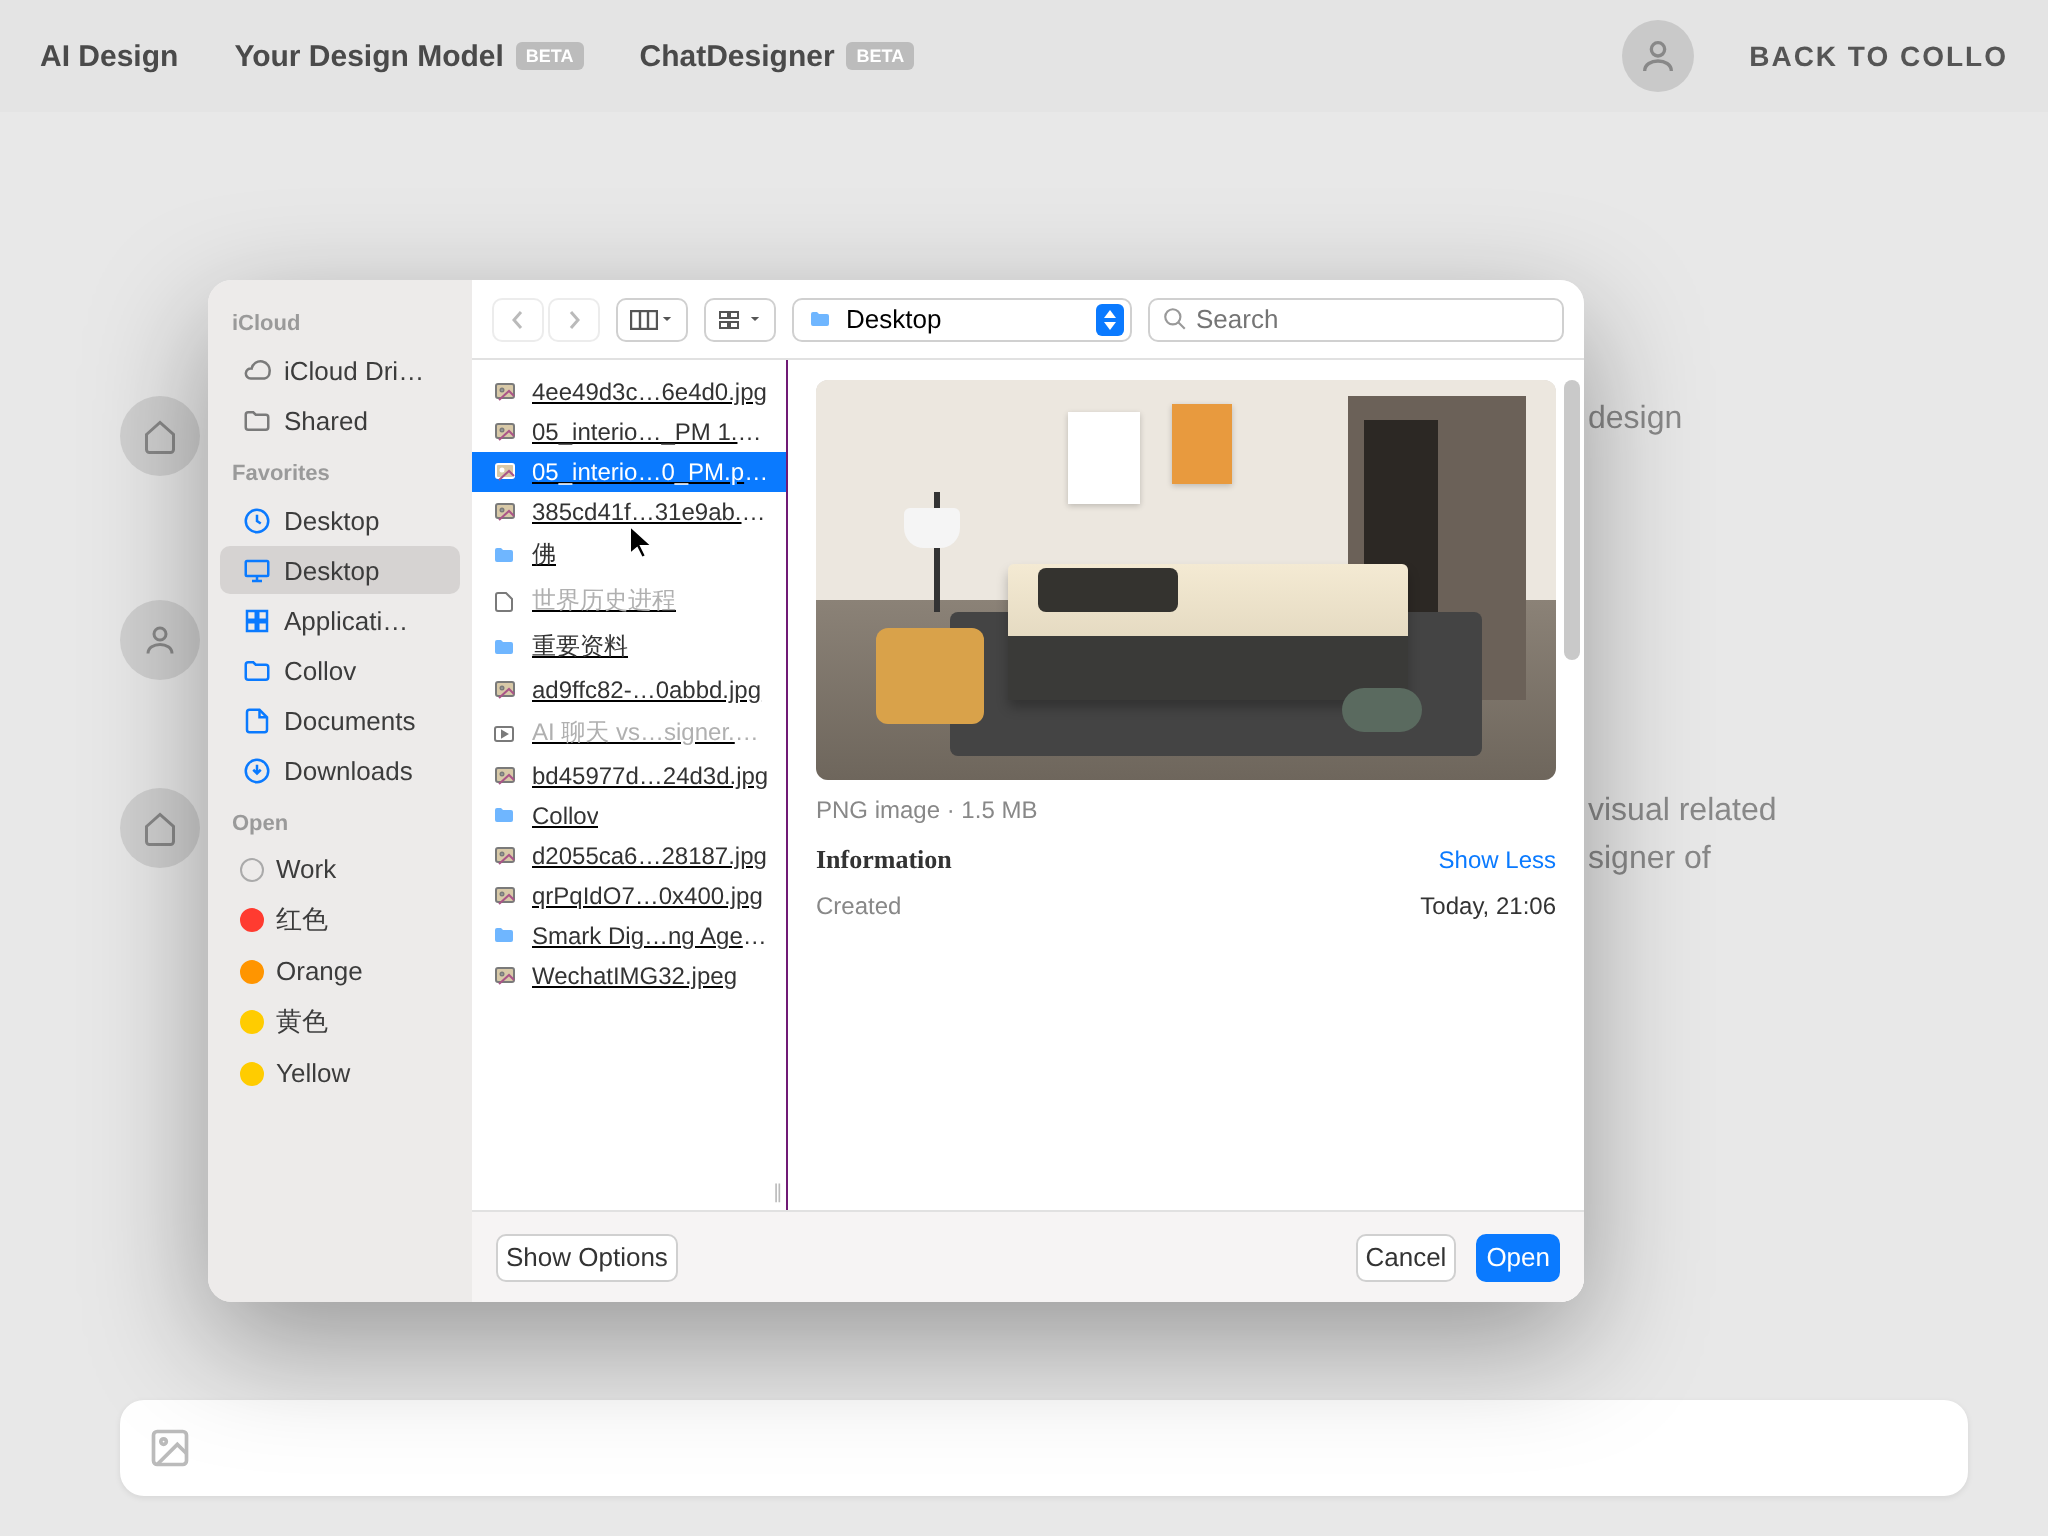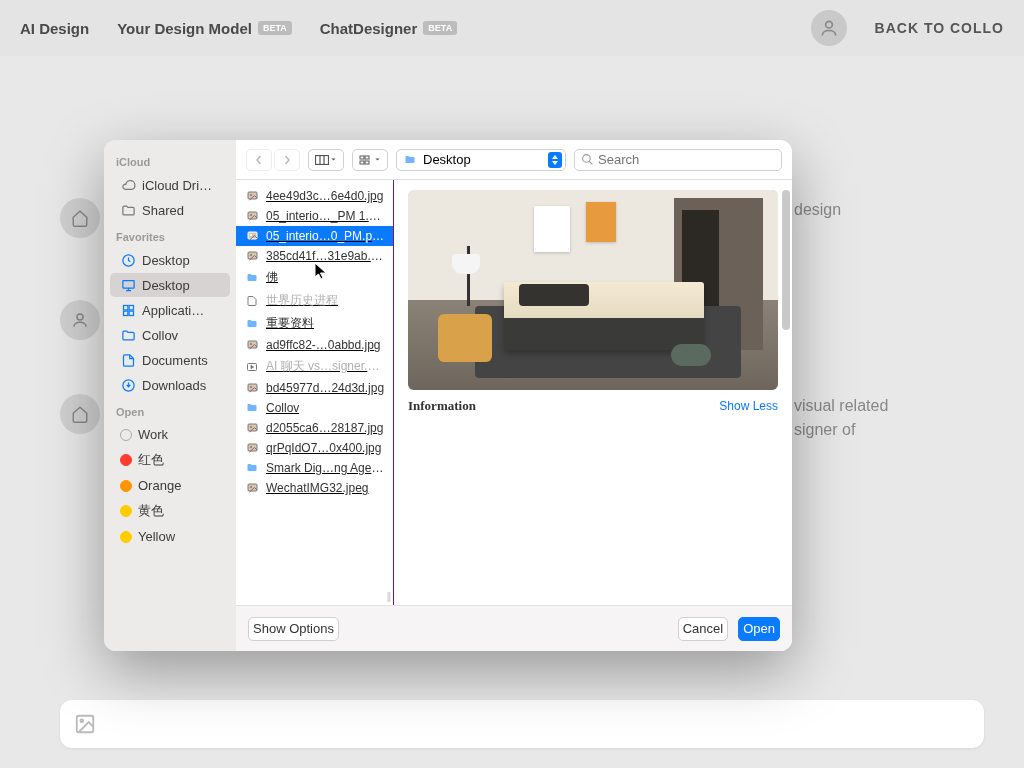--- a/index.html
+++ b/index.html
@@ -465,23 +465,28 @@
               <div class="bs-blanket"></div>
               <div class="bs-pillow"></div>
             <div class="bs-art"></div>
               <div class="bs-art2"></div>
             <div class="bs-lamp"></div>
               <div class="bs-lampshade"></div>
             <div class="bs-chair"></div>
               <div class="bs-ottoman"></div>
           </div>
         </div>
+        <div class="pv-meta">PNG image · 1.5 MB</div>
         <div class="pv-info-head">
           <span class="lbl">Information</span>
           <span class="toggle">Show Less</span>
+        </div>
+        <div class="pv-kv">
+          <span>Created</span>
+          <span class="v">Today, 21:06</span>
         </div>
         <div class="thin-scroll">
             <div class="thumb"></div>
           </div>
       </div>
     </div>
 
     <div class="footer">
       <button class="btn">Show Options</button>
       <span class="spacer"></span>

